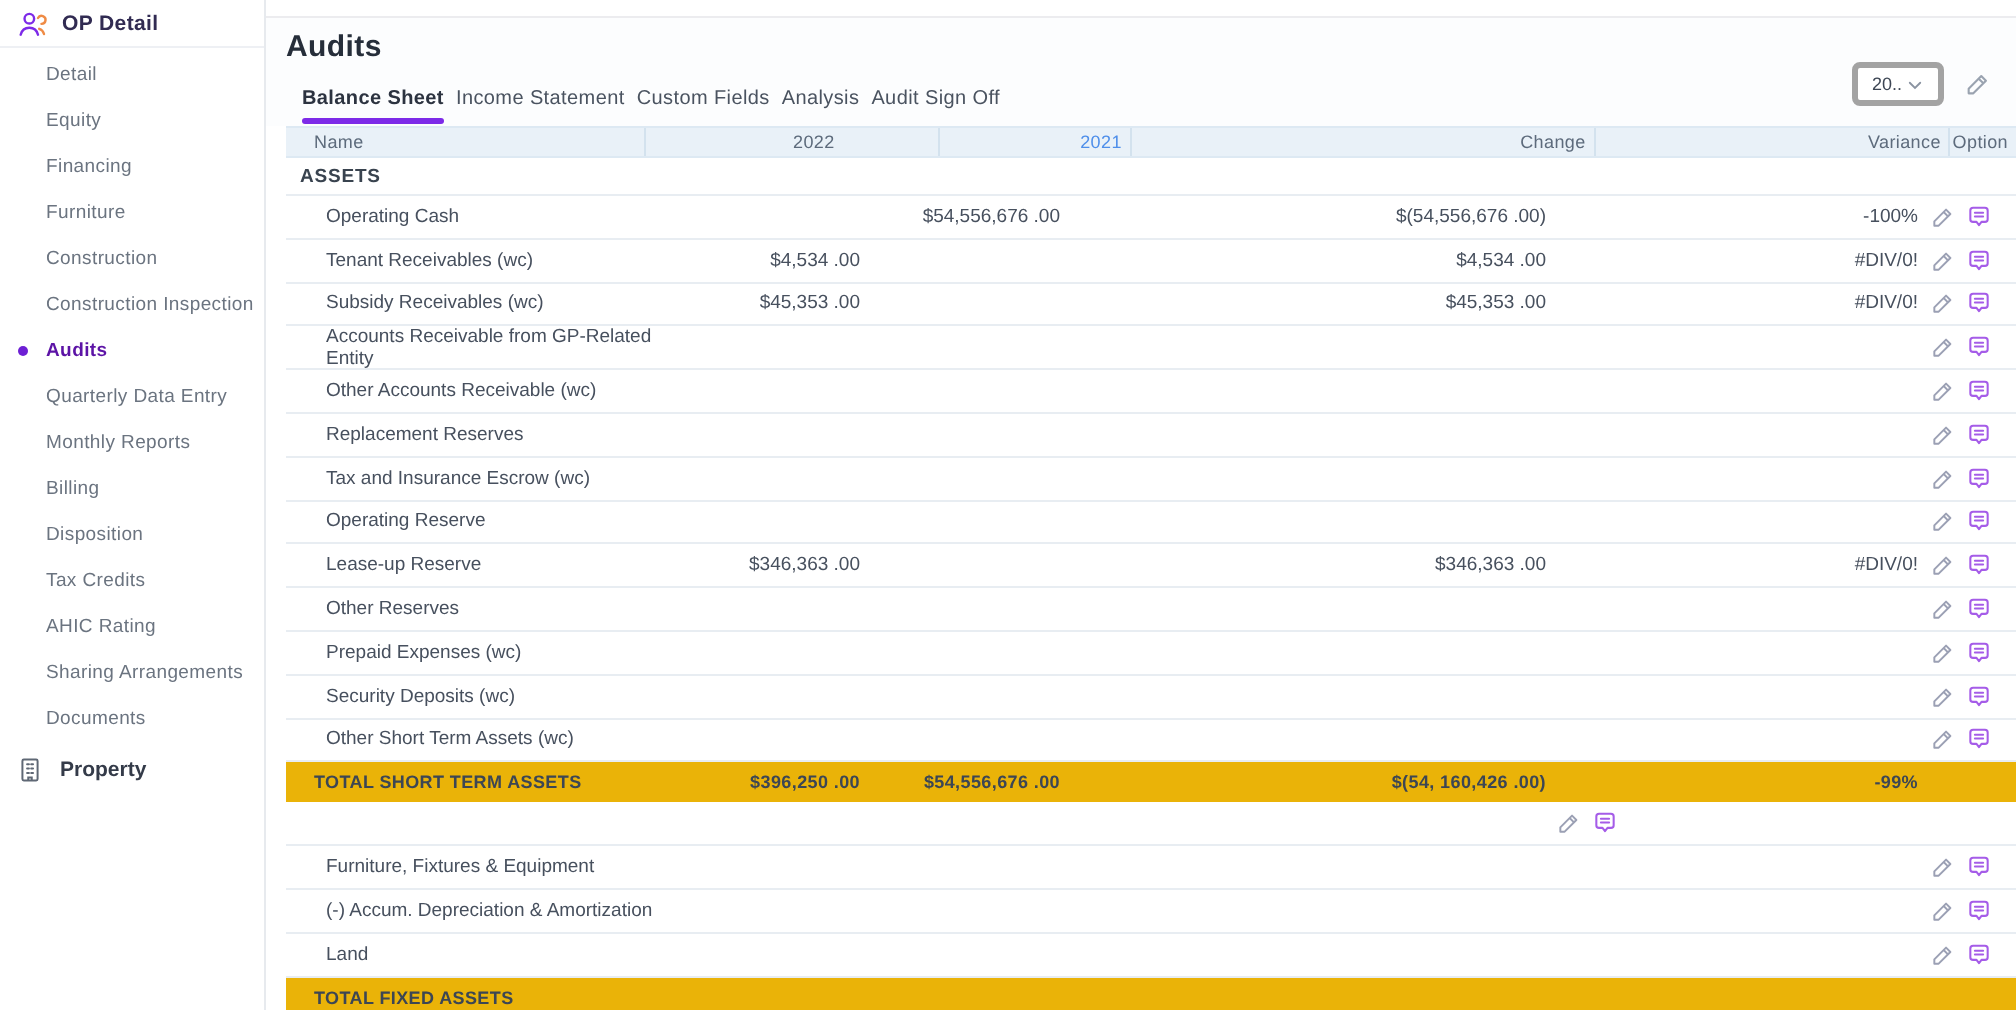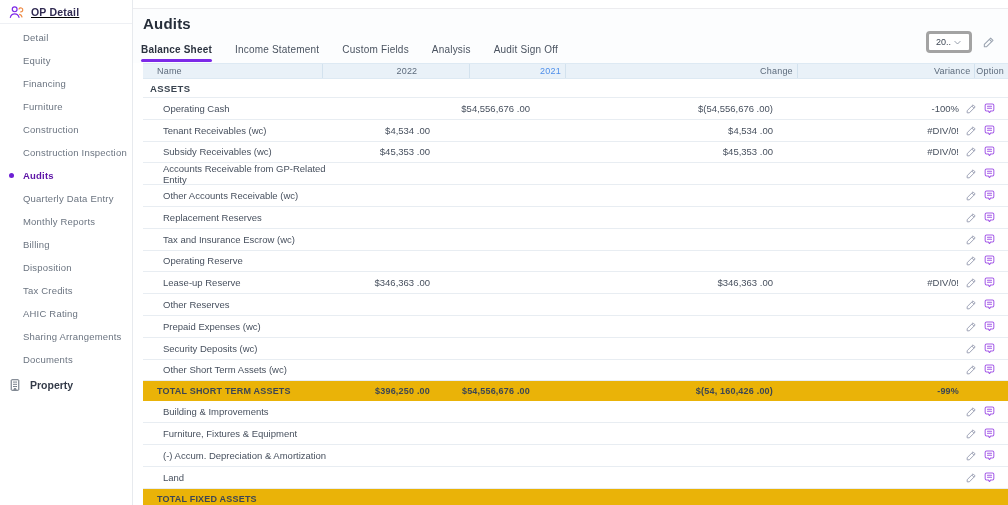--- a/index.html
+++ b/index.html
@@ -2,21 +2,21 @@
 <html><head>
 <meta charset="utf-8">
 <style>
   * { margin:0; padding:0; box-sizing:border-box; }
   html,body { width:1008px; height:505px; overflow:hidden; background:#fff;
               font-family:"Liberation Sans", sans-serif; }
   .stage { position:relative; width:1008px; height:505px; background:#fff; }
 
   
   .sidebar { position:absolute; left:0; top:0; width:133px; height:505px;
-             background:#fff; border-right:1px solid #e7eaee;text-decoration:underline; }
+             background:#fff; border-right:1px solid #e7eaee; }
   .sb-header { position:relative; height:24px; display:flex; align-items:center;
                padding-left:8px; border-bottom:1px solid #eef0f4; }
   .sb-header .sb-title { font-size:10.5px; font-weight:700; color:#312b52;
                          margin-left:7px; letter-spacing:.2px; }
   .sb-list { position:absolute; top:26px; left:0; right:0; }
   .side-item { position:relative; height:23px; display:flex; align-items:center;
                padding-left:23px; font-size:9.5px; color:#6b7480; cursor:pointer;
                letter-spacing:.2px; }
   .side-item.active { color:#5c13a6; font-weight:700; }
   .side-item.active .dot { display:block; }
@@ -26,21 +26,21 @@
                display:flex; align-items:center; padding-left:8px; }
   .sb-footer .sb-title { font-size:10.5px; font-weight:700; color:#343b49; margin-left:8px; }
 
   
   .topstrip { position:absolute; left:133px; right:0; top:0; height:9px;
               background:#fff; border-bottom:1px solid #ececef; }
   .main-header { position:absolute; left:133px; right:0; top:9px; height:54px;
                  background:#fcfdfe; }
   .page-title { position:absolute; left:10px; top:6px; font-size:15px; font-weight:700;
                 color:#262e3a; letter-spacing:.2px; }
-  .tabs { position:absolute; left:8px; bottom:6px; display:flex; gap:23px; }
+  .tabs { position:absolute; left:18px; bottom:6px; display:flex; gap:6px; }
   .tab { position:relative; font-size:10px; color:#4a5360; font-weight:500;
          cursor:pointer; letter-spacing:.2px; padding-bottom:2px; }
   .tab.active { color:#2c3340; font-weight:700; }
   .tab.active::after { content:""; position:absolute; left:0; right:0; bottom:-5px;
                        height:3px; border-radius:3px; background:#7d2ae8; }
   .controls { position:absolute; right:12px; top:22px; display:flex; align-items:center; gap:10px; }
   .year-select { display:flex; align-items:center; gap:2px; height:22px; padding:0 7px;
                  background:#fff; border:3px solid #a3a3a3; border-radius:4px; cursor:pointer; }
   .year-select .val { font-size:9px; color:#3d4654; }
 
@@ -525,21 +525,20 @@
   <div class="trow total">
     <div class="cell c-name">TOTAL SHORT TERM ASSETS</div>
     <div class="cell num c-2022">$396,250 .00</div>
     <div class="cell num c-2021">$54,556,676 .00</div>
     <div class="cell num c-change">$(54, 160,426 .00)</div>
     <div class="cell num c-var">-99%</div>
     <div class="cell c-actions"></div>
   </div>
 
   <div class="trow data">
-    <div class="cell c-name">Building &amp; Improvements</div>
     <div class="cell num c-2022"></div>
     <div class="cell num c-2021"></div>
     <div class="cell num c-change"></div>
     <div class="cell num c-var"></div>
     <div class="cell c-actions">
       <span class="icon-btn">
         <svg width="13" height="13" viewBox="0 0 24 24" fill="none" stroke="#9ba0b4" stroke-width="1.8" stroke-linejoin="round">
           <path d="M14.8 5.2l4 4L8 20H4v-4L14.8 5.2z"></path>
           <path d="M12.6 7.4l4 4"></path>
         </svg>

